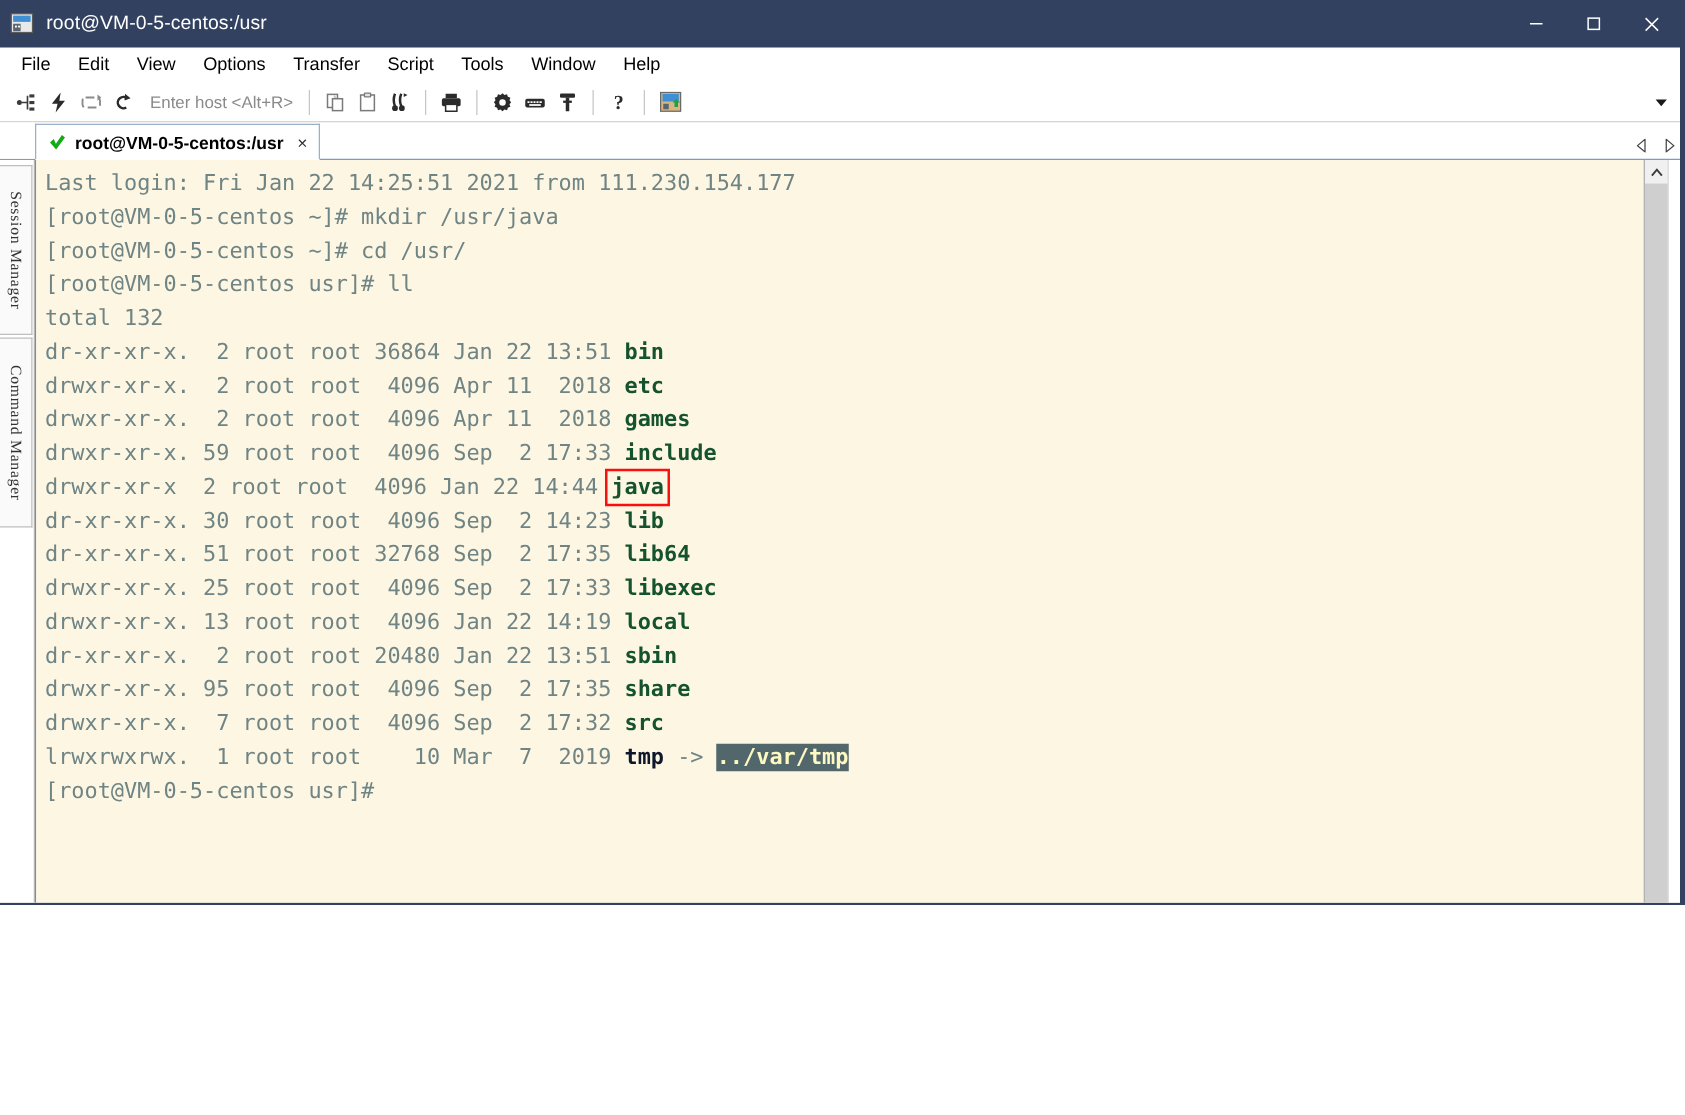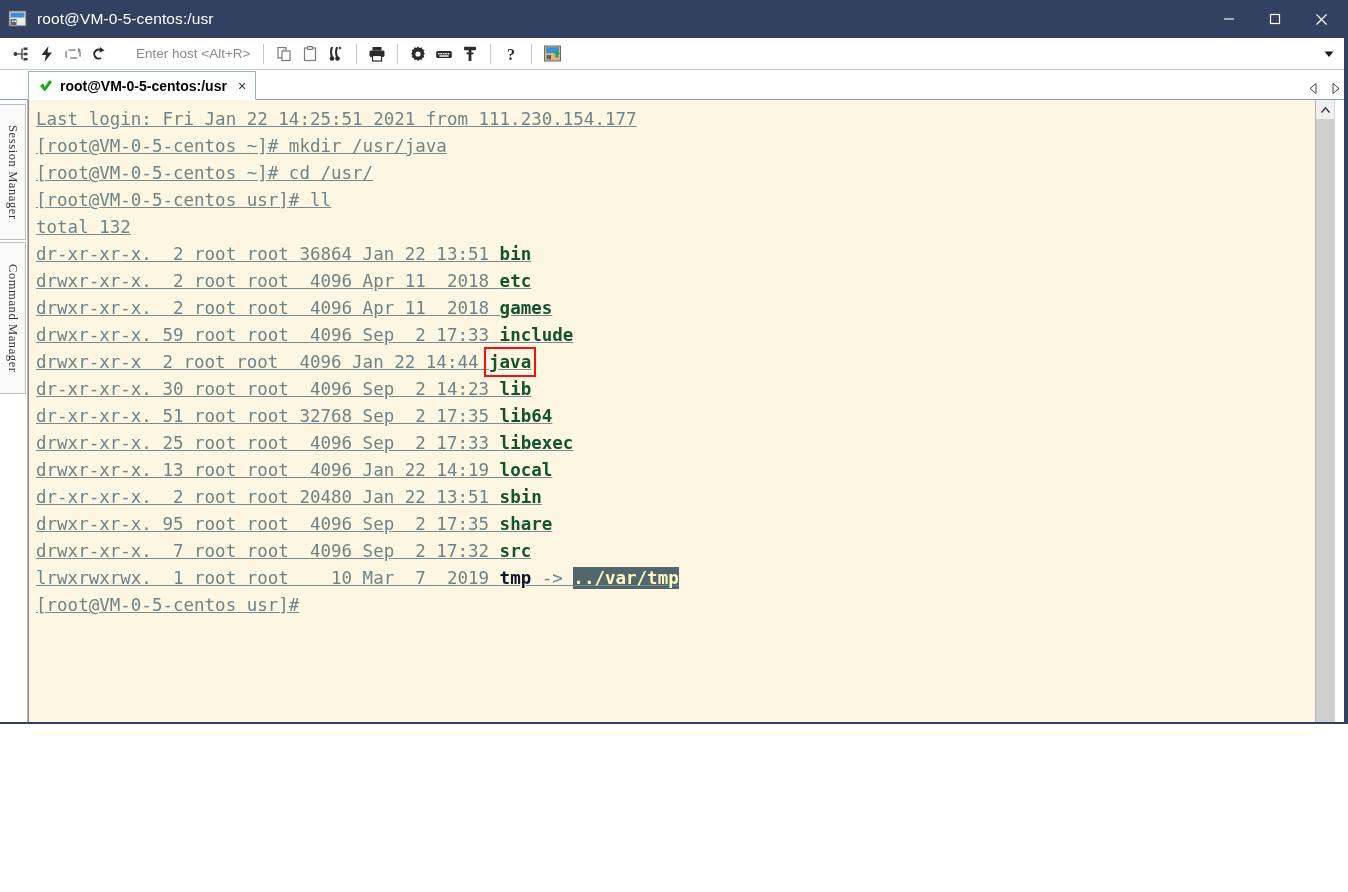--- a/index.html
+++ b/index.html
@@ -83,21 +83,21 @@
   }
   .tb-sep {
     width: 1px; height: 20px;
     background: #c6c6c6;
     margin: 0 7px;
     flex: 0 0 1px;
   }
   .tb-hostfield {
     font-size: 13.5px;
     color: #8a8a8a;
-    margin-left: 24px;
+    margin-left: 8px;
     margin-right: 6px;
     white-space: nowrap;
   }
   .tb-overflow {
     position: absolute; right: 4px; top: 0; bottom: 0;
     width: 22px;
     display: flex; align-items: center; justify-content: center;
     cursor: default;
   }
 
@@ -186,21 +186,21 @@
     background: #fdf6e3;
     overflow: hidden;
     padding: 6px 0 0 7px;
     font-family: "DejaVu Sans Mono", "Liberation Mono", monospace;
     font-size: 17.5px;
     line-height: 27px;
     color: #7a8a8a;
     white-space: pre;
     position: relative;
   }
-  .terminal .ln { height: 27px; white-space: pre; text-decoration: underline; }
+  .terminal .ln { height: 27px; white-space: pre; }
   .c-default { color: #6f8484; }
   .c-dir     { color: #14532d; font-weight: bold; }
   .c-link    { color: #0f172a; font-weight: bold; }
   .c-linktgt {
     color: #fef9c3; font-weight: bold;
     background: #52676b;
     padding: 1px 0;
   }
   .hl-box {
     outline: 2px solid #fa0f0f;
@@ -260,20 +260,31 @@
       </div>
       <div class="wbtn">
         <svg width="13" height="13" viewBox="0 0 13 13">
           <line x1="1.5" y1="1.5" x2="11.5" y2="11.5" stroke="#ffffff" stroke-width="1.2"></line>
           <line x1="11.5" y1="1.5" x2="1.5" y2="11.5" stroke="#ffffff" stroke-width="1.2"></line>
         </svg>
       </div>
     </div>
   </div>
 
+  <div class="menubar">
+    <div class="mitem">File</div>
+    <div class="mitem">Edit</div>
+    <div class="mitem">View</div>
+    <div class="mitem">Options</div>
+    <div class="mitem">Transfer</div>
+    <div class="mitem">Script</div>
+    <div class="mitem">Tools</div>
+    <div class="mitem">Window</div>
+    <div class="mitem">Help</div>
+  </div>
 
   <div class="toolbar">
 
     <div class="tb-icon">
       <svg width="18" height="18" viewBox="0 0 18 18">
         <circle cx="3.5" cy="9" r="2" fill="#3b3b3b"></circle>
         <path d="M5.5 9 H10" stroke="#3b3b3b" stroke-width="1.3" fill="none"></path>
         <path d="M10 3.5 V14.5" stroke="#3b3b3b" stroke-width="1.3"></path>
         <rect x="11.5" y="2.5" width="4" height="2.5" fill="#3b3b3b"></rect>
         <rect x="11.5" y="7.8" width="4" height="2.5" fill="#3b3b3b"></rect>

